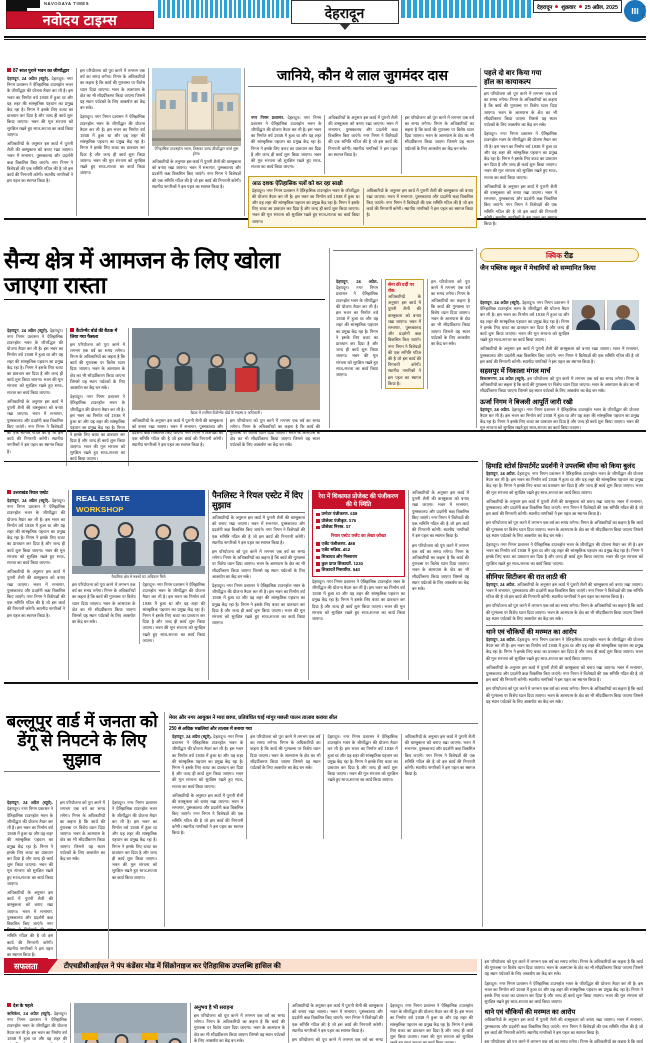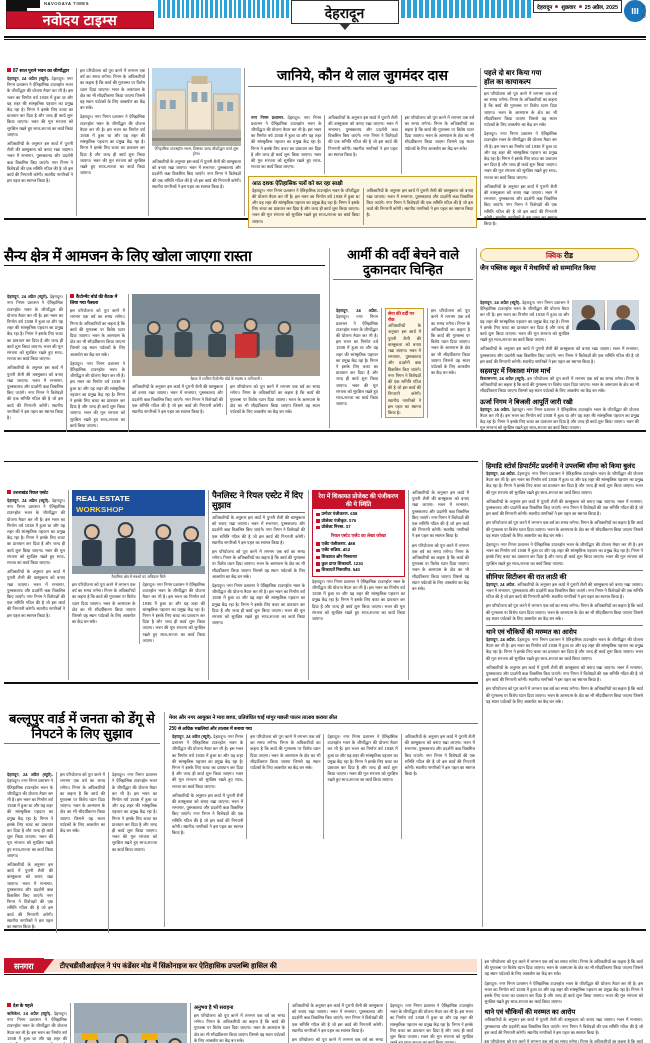--- a/index.html
+++ b/index.html
@@ -57,21 +57,21 @@
   .rule-b { border-top:2px solid #111; margin:2px 0 1px; }
   .rule-t { border-top:1px solid #111; margin:1px 0; }
   .rule-thin { border-top:.6px solid #777; margin:2px 0; }
 
   
   h1.lead {
     font-size:25px; font-weight:bold; line-height:1.05; letter-spacing:-.3px;
     text-align:center; margin:3px 0 3px;
   }
   h2.sec {
-    font-size:15px; font-weight:bold; line-height:1.08; letter-spacing:-.3px;
+    font-size:23px; font-weight:bold; line-height:1.08; letter-spacing:-.3px;
   }
   h2.sec2 { font-size:14px; font-weight:bold; line-height:1.12; text-align:center;}
   h3.mid { font-size:17.5px; font-weight:bold; line-height:1.1; text-align:center; letter-spacing:-.2px;}
   h3.small { font-size:13px; font-weight:bold; line-height:1.12; text-align:center;}
 
   
   .col { font-size:4.1px; line-height:6.2px; text-align:justify; color:#1a1a1a; }
   .col p { margin-bottom:3px; }
   .dateline { font-weight:bold; }
   .kicker { font-size:4.6px; font-weight:bold; line-height:6px; }
@@ -344,21 +344,20 @@
           <div class="figcap">बैठक में शामिल कैंटोन्मेंट बोर्ड के सदस्य व अधिकारी।</div>
           <div class="row" style="margin-top:2px">
             <div class="col" style="width:50%;padding-right:3px">अधिकारियों के अनुसार इस कार्य में पुरानी शैली की वास्तुकला को बनाए रखा जाएगा। भवन में सभागार, पुस्तकालय और प्रदर्शनी कक्ष विकसित किए जाएंगे। नगर निगम ने विशेषज्ञों की एक समिति गठित की है जो इस कार्य की निगरानी करेगी। स्थानीय नागरिकों ने इस पहल का स्वागत किया है।</div>
             <div class="col vline" style="width:50%;padding-left:3px">इस परियोजना को पूरा करने में लगभग एक वर्ष का समय लगेगा। निगम के अधिकारियों का कहना है कि कार्य की गुणवत्ता पर विशेष ध्यान दिया जाएगा। भवन के आसपास के क्षेत्र का भी सौंदर्यीकरण किया जाएगा जिससे यह स्थान पर्यटकों के लिए आकर्षण का केंद्र बन सके।</div>
           </div>
         </div>
       </div>
     </div>
 
     <div class="colpad vline" style="width:147px">
-      <h3 class="small">आर्मी की वर्दी बेचने वाले दुकानदार चिन्हित</h3>
       <div class="rule-thin"></div>
       <div class="row">
         <div class="col colpad" style="width:48px">
           <p><span class="dateline">देहरादून, 24 अप्रैल-</span>
              <span>देहरादून। नगर निगम प्रशासन ने ऐतिहासिक टाउनहॉल भवन के जीर्णोद्धार की योजना तैयार कर ली है। इस भवन का निर्माण वर्ष 1938 में हुआ था और यह शहर की सांस्कृतिक पहचान का प्रमुख केंद्र रहा है। निगम ने इसके लिए बजट का प्रावधान कर दिया है और जल्द ही कार्य शुरू किया जाएगा। भवन की मूल संरचना को सुरक्षित रखते हुए साज-सज्जा का कार्य किया जाएगा।</span></p>
         </div>
         <div class="colpad vline" style="width:46px">
           <div class="box-ylw" style="padding:1px 2px">
             <div class="ctr redtxt" style="font-size:4.6px;font-weight:bold">सेना की वर्दी पर रोक</div>
             <div class="col" style="margin-top:1px">अधिकारियों के अनुसार इस कार्य में पुरानी शैली की वास्तुकला को बनाए रखा जाएगा। भवन में सभागार, पुस्तकालय और प्रदर्शनी कक्ष विकसित किए जाएंगे। नगर निगम ने विशेषज्ञों की एक समिति गठित की है जो इस कार्य की निगरानी करेगी। स्थानीय नागरिकों ने इस पहल का स्वागत किया है।</div>
@@ -526,21 +525,21 @@
             <p>अधिकारियों के अनुसार इस कार्य में पुरानी शैली की वास्तुकला को बनाए रखा जाएगा। भवन में सभागार, पुस्तकालय और प्रदर्शनी कक्ष विकसित किए जाएंगे। नगर निगम ने विशेषज्ञों की एक समिति गठित की है जो इस कार्य की निगरानी करेगी। स्थानीय नागरिकों ने इस पहल का स्वागत किया है।</p>
             <p>इस परियोजना को पूरा करने में लगभग एक वर्ष का समय लगेगा। निगम के अधिकारियों का कहना है कि कार्य की गुणवत्ता पर विशेष ध्यान दिया जाएगा। भवन के आसपास के क्षेत्र का भी सौंदर्यीकरण किया जाएगा जिससे यह स्थान पर्यटकों के लिए आकर्षण का केंद्र बन सके।</p>
           </div>
         </div>
       </div>
 
       <div class="rule-b"></div>
 
       <div class="row" style="height:215px">
         <div style="width:160px;padding-right:4px">
-          <h3 class="small" style="font-size:13px">बल्लूपुर वार्ड में जनता को डेंगू से निपटने के लिए सुझाव</h3>
+          <h3 class="small" style="font-size:17px">बल्लूपुर वार्ड में जनता को डेंगू से निपटने के लिए सुझाव</h3>
           <div class="rule-thin"></div>
           <div class="row">
             <div class="col colpad" style="width:52px">
               <p><span class="dateline">देहरादून, 24 अप्रैल (ब्यूरो)-</span>
                  <span>देहरादून। नगर निगम प्रशासन ने ऐतिहासिक टाउनहॉल भवन के जीर्णोद्धार की योजना तैयार कर ली है। इस भवन का निर्माण वर्ष 1938 में हुआ था और यह शहर की सांस्कृतिक पहचान का प्रमुख केंद्र रहा है। निगम ने इसके लिए बजट का प्रावधान कर दिया है और जल्द ही कार्य शुरू किया जाएगा। भवन की मूल संरचना को सुरक्षित रखते हुए साज-सज्जा का कार्य किया जाएगा।</span></p>
               <p>अधिकारियों के अनुसार इस कार्य में पुरानी शैली की वास्तुकला को बनाए रखा जाएगा। भवन में सभागार, पुस्तकालय और प्रदर्शनी कक्ष विकसित किए जाएंगे। नगर निगम ने विशेषज्ञों की एक समिति गठित की है जो इस कार्य की निगरानी करेगी। स्थानीय नागरिकों ने इस पहल का स्वागत किया है।</p>
             </div>
             <div class="col colpad vline" style="width:52px">इस परियोजना को पूरा करने में लगभग एक वर्ष का समय लगेगा। निगम के अधिकारियों का कहना है कि कार्य की गुणवत्ता पर विशेष ध्यान दिया जाएगा। भवन के आसपास के क्षेत्र का भी सौंदर्यीकरण किया जाएगा जिससे यह स्थान पर्यटकों के लिए आकर्षण का केंद्र बन सके।</div>
             <div class="col colpad vline" style="width:52px">देहरादून। नगर निगम प्रशासन ने ऐतिहासिक टाउनहॉल भवन के जीर्णोद्धार की योजना तैयार कर ली है। इस भवन का निर्माण वर्ष 1938 में हुआ था और यह शहर की सांस्कृतिक पहचान का प्रमुख केंद्र रहा है। निगम ने इसके लिए बजट का प्रावधान कर दिया है और जल्द ही कार्य शुरू किया जाएगा। भवन की मूल संरचना को सुरक्षित रखते हुए साज-सज्जा का कार्य किया जाएगा।</div>
           </div>
@@ -595,21 +594,21 @@
         </div>
       </div>
     </div>
   </div>
 
   <div class="rule-b"></div>
 
   <div class="row">
     <div style="width:478px;padding-right:4px">
       <div class="band-peach" style="display:flex;align-items:center;height:13px;margin-bottom:2px">
-        <span class="tag-red">सनगरा</span>
+        <span class="tag-red">सफलता</span>
         <span class="tag-tail"></span>
         <span style="font-size:7px;font-weight:bold;margin-left:6px">टीएचडीसीआईएल ने पंप कंडेंसर मोड में सिंक्रोनाइज कर ऐतिहासिक उपलब्धि हासिल की</span>
       </div>
 
       <div class="rule-t"></div>
 
       <div class="row" style="height:135px">
         <div class="colpad" style="width:66px">
           <div class="kicker bullet-red">देश के पहले</div>
           <div class="col" style="margin-top:2px">

